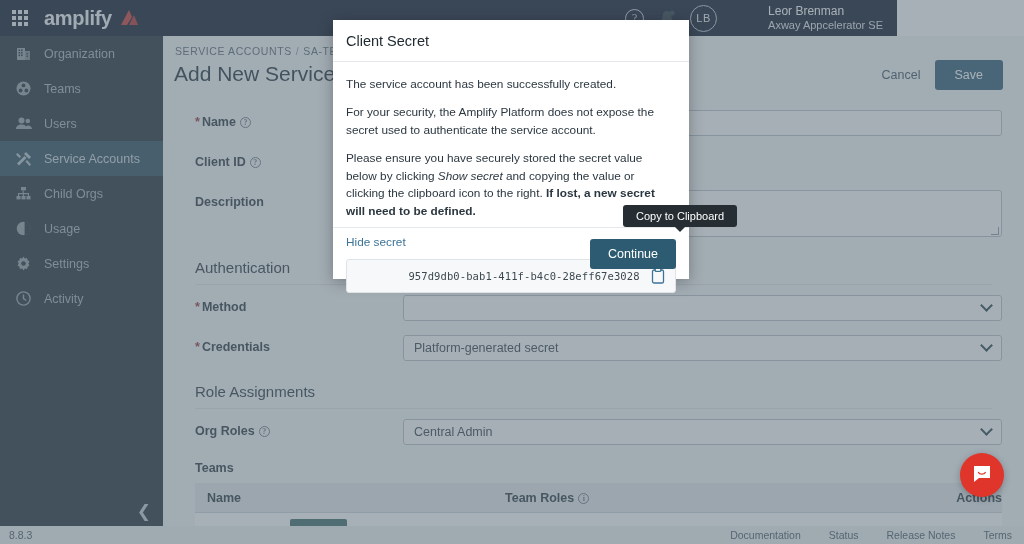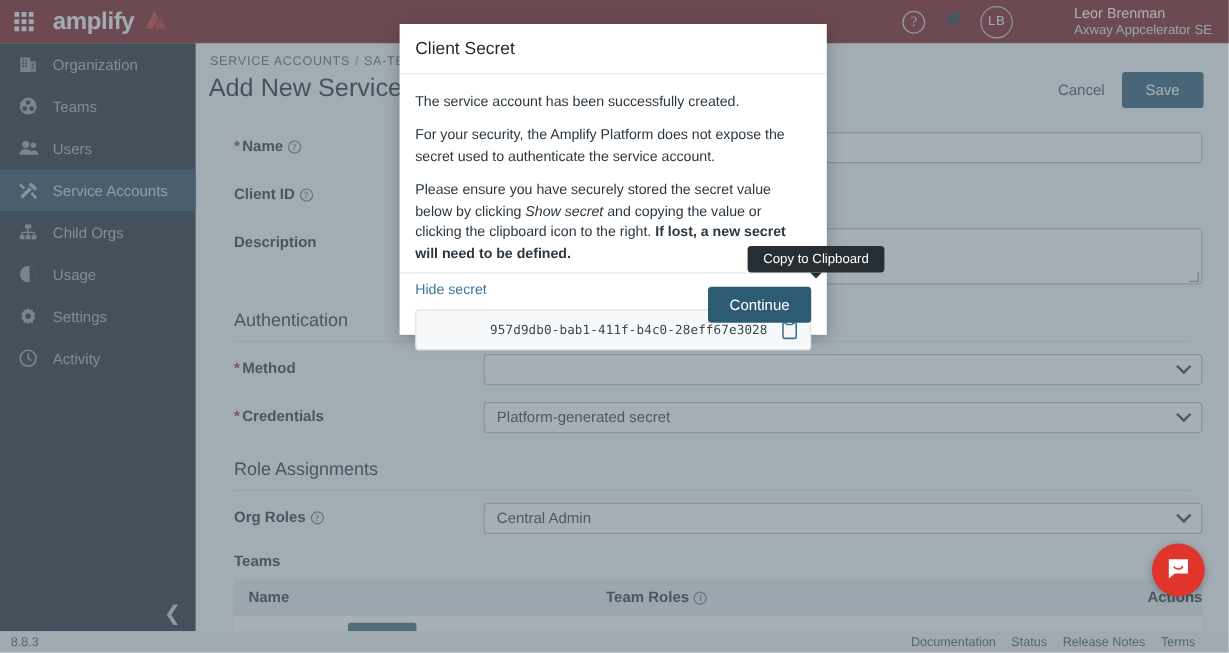--- a/index.html
+++ b/index.html
@@ -5,22 +5,22 @@
   * { box-sizing: border-box; margin: 0; padding: 0; }
   html, body {
     width: 1024px; height: 544px; overflow: hidden;
     font-family: "Liberation Sans", sans-serif;
     background: #ffffff;
   }
   #app { position: relative; width: 1024px; height: 544px; overflow: hidden; }
 
   
   .topbar {
-    position: absolute; top: 0; left: 0; width: 1024px; height: 36px;
-    background: #7f1d1d; display: flex; align-items: center;
+    position: absolute; top: 0; left: 0; width: 897px; height: 36px;
+    background: #0f172a; display: flex; align-items: center;
     padding: 0 14px 0 8px; z-index: 5;
   }
   .grid-icon {
     width: 24px; height: 24px; display: grid;
     grid-template-columns: repeat(3, 4px); grid-template-rows: repeat(3, 4px);
     gap: 2px; align-content: center; justify-content: center; cursor: pointer;
     margin-right: 12px;
   }
   .grid-icon i { background: #e9ecee; display: block; width: 4px; height: 4px; }
   .brand { display: flex; align-items: baseline; gap: 6px; }
@@ -144,21 +144,21 @@
     background: rgba(94,112,124,0.55); z-index: 10;
   }
 
   
   .footer {
     position: absolute; bottom: 0; left: 0; width: 1024px; height: 18px;
     background: #eef1f2; z-index: 6; display: flex; align-items: center;
     font-size: 10.5px; color: #4a5a64;
   }
   .footer .ver { margin-left: 9px; }
-  .footer .links { margin-left: auto; margin-right: 28px; display: flex; gap: 13px; }
+  .footer .links { margin-left: auto; margin-right: 12px; display: flex; gap: 28px; }
   .footer .links span { cursor: pointer; }
 
   
   .modal {
     position: absolute; left: 333px; top: 20px; width: 356px; height: 259px;
     background: #ffffff; z-index: 20;
     box-shadow: 0 3px 14px rgba(0,0,0,.28);
   }
   .modal-head {
     height: 42px; border-bottom: 1px solid #e6e9eb;

